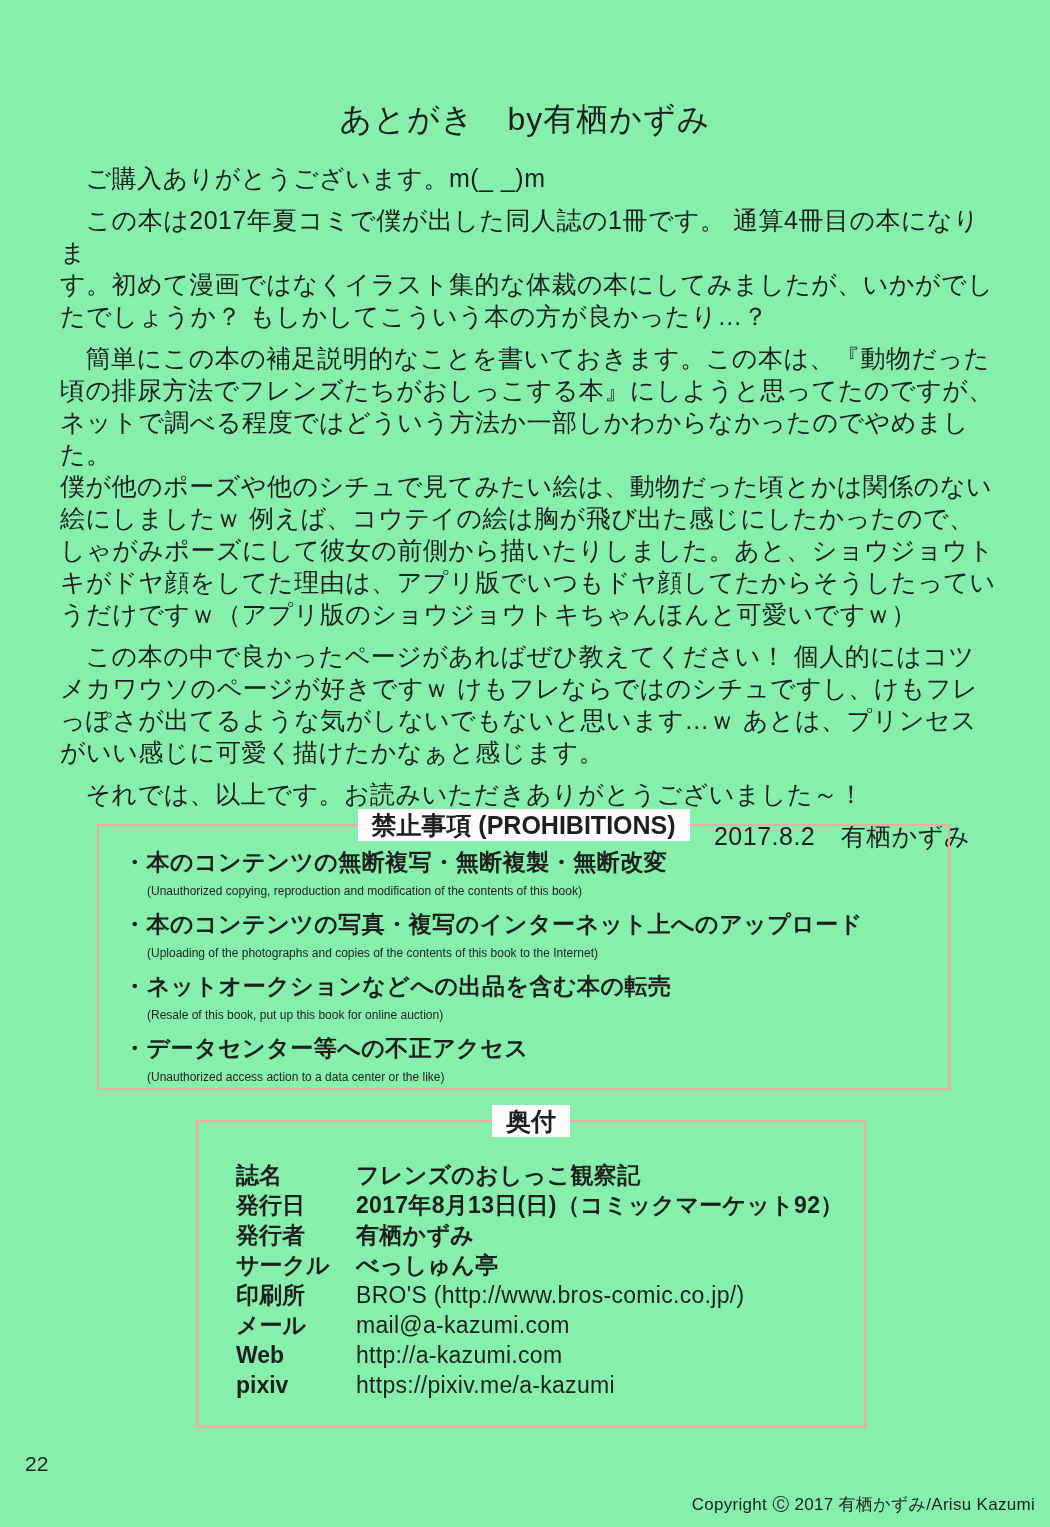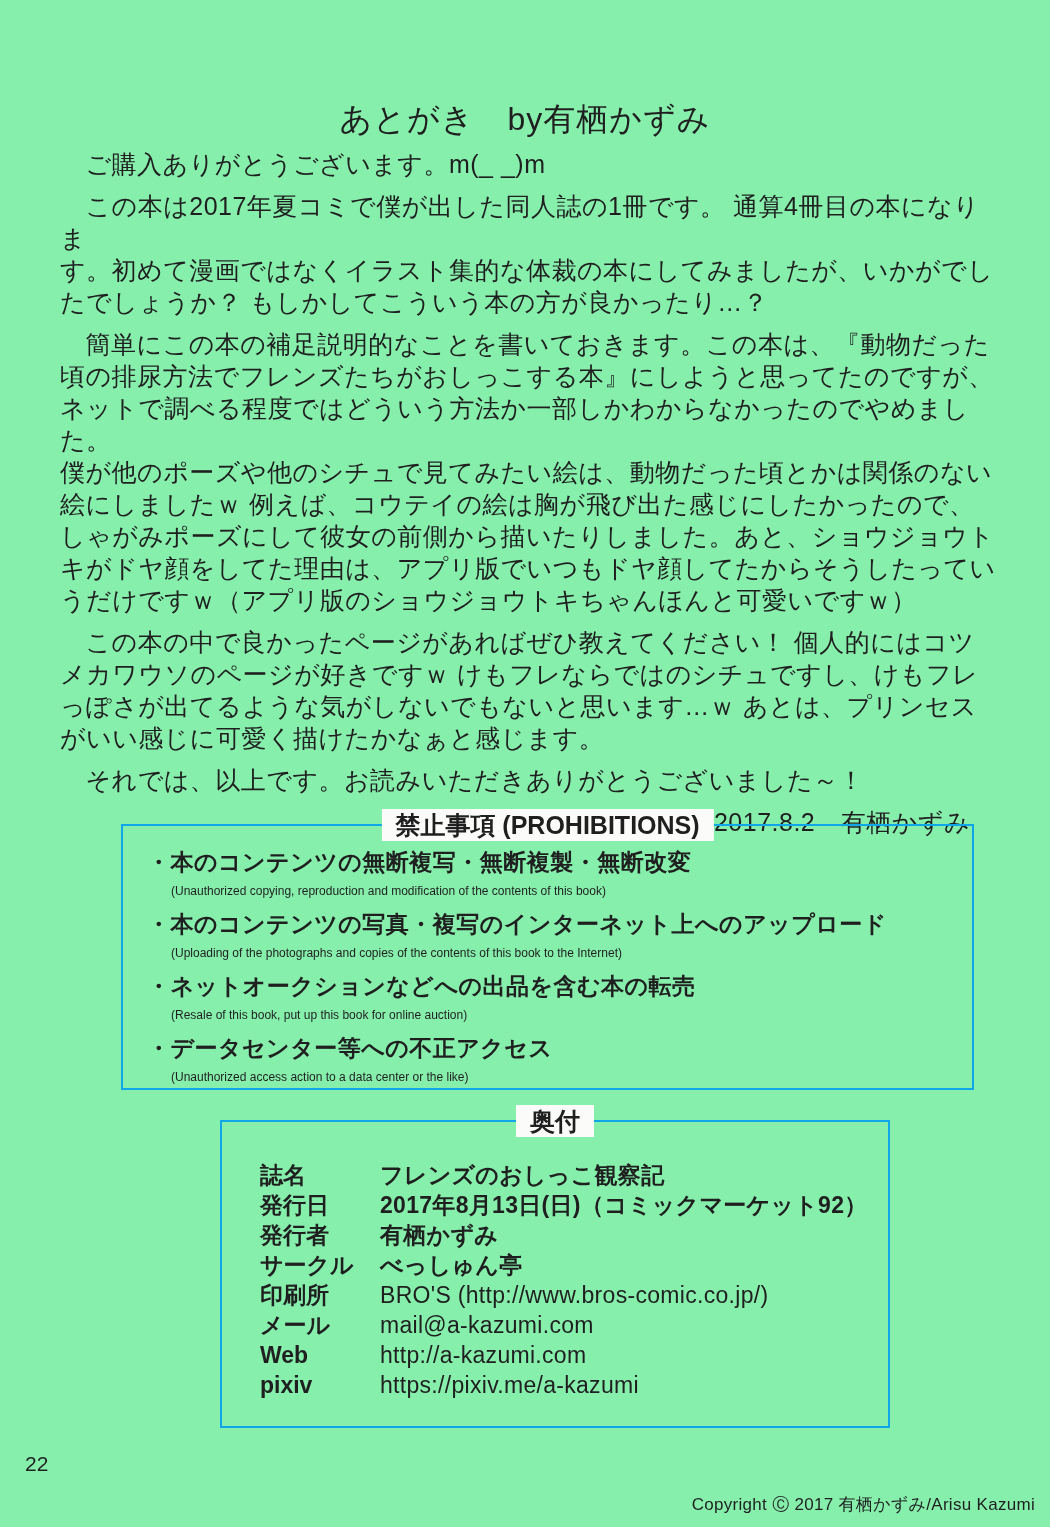--- a/index.html
+++ b/index.html
@@ -18,42 +18,41 @@
     left: 0;
     width: 100%;
     margin: 0;
     text-align: center;
     font-size: 32px;
     font-weight: normal;
     letter-spacing: 1px;
   }
   .body {
     position: absolute;
-    top: 148px;
+    top: 162px;
     left: 60px;
     width: 940px;
     font-size: 25px;
     line-height: 32px;
   }
   .body p {
     margin: 0 0 10px 0;
     white-space: pre-line;
     letter-spacing: 0.5px;
   }
   .signature {
     text-align: right;
     padding-right: 30px;
   }
   
   .box {
     position: absolute;
-    border: 2px solid #0ea5e9;
+    border: 2px solid #fca5a5;
     box-sizing: border-box;
     background: transparent;
-    margin-left: 24px;
   }
   .box-heading {
     position: absolute;
     top: -17px;
     left: 50%;
     transform: translateX(-50%);
     background: #fbfbf9;
     padding: 0 14px;
     font-size: 25px;
     font-weight: bold;

